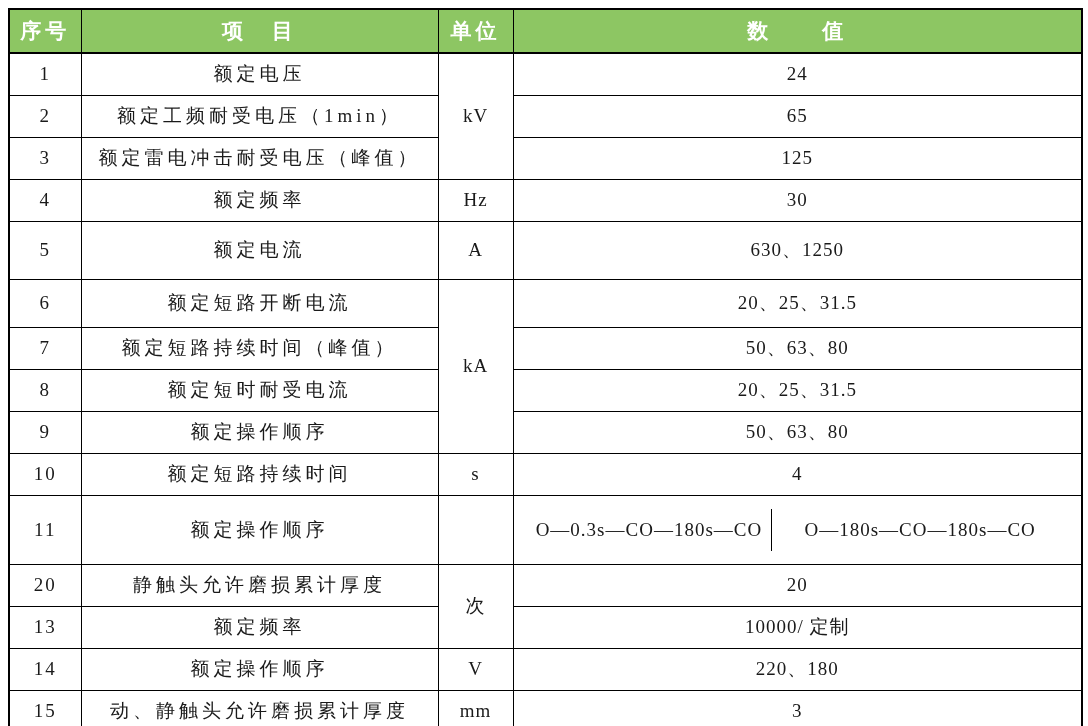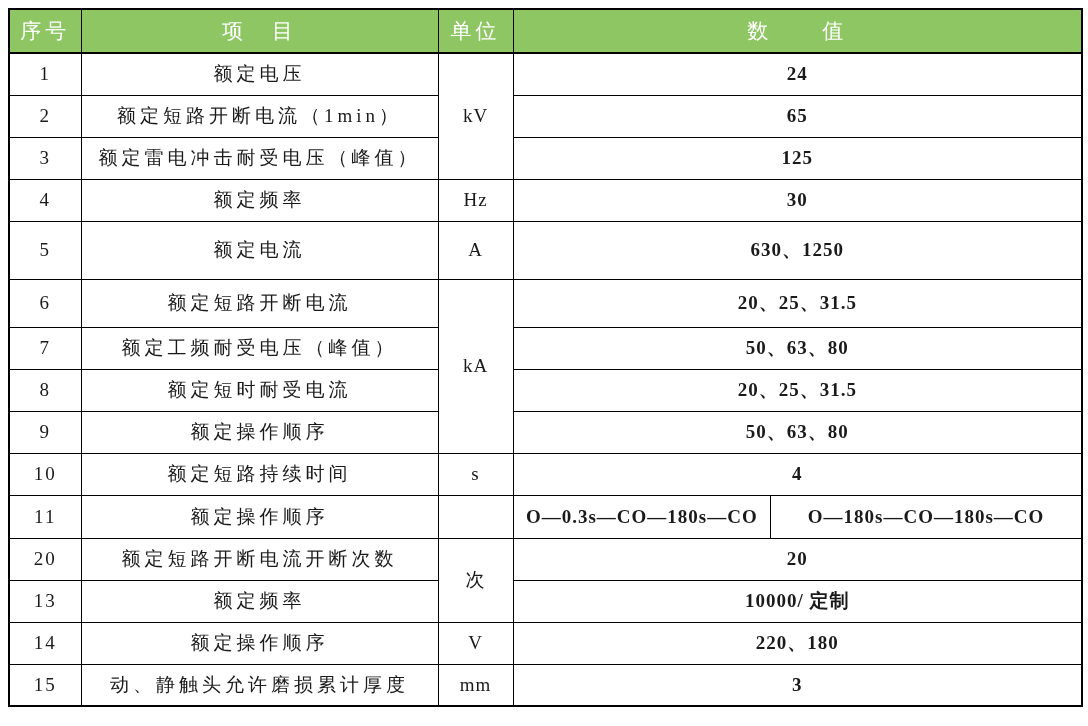--- a/index.html
+++ b/index.html
@@ -25,38 +25,38 @@
     border: 1.5px solid #000;
     text-align: center;
     vertical-align: middle;
     padding: 0 2px;
     overflow: hidden;
     white-space: nowrap;
   }
   thead th {
     background: #8DC663;
     color: #ffffff;
-    font-weight: normal;
+    font-weight: bold;
     font-size: 21px;
     letter-spacing: 4px;
     height: 44px;
     border-bottom: 2.5px solid #000;
   }
   tbody td {
     font-size: 19px;
     height: 42px;
     background: #ffffff;
   }
   td.no   { letter-spacing: 2px; }
   td.item { letter-spacing: 4px; }
   td.unit { letter-spacing: 1px; margin-top: 48px; }
-  td.val  { letter-spacing: 1px; font-weight: bold; }
+  td.val  { letter-spacing: 1px; }
   tr.h58 td { height: 58px; }
   tr.h48 td { height: 48px; }
-  td.p0 { padding: 0; }
+  td.p0 { padding: 13px; }
   .split {
     display: flex;
     width: 100%;
     height: 42px;
     align-items: stretch;
   }
   .split > div {
     display: flex;
     align-items: center;
     justify-content: center;
@@ -88,21 +88,21 @@
   </thead>
   <tbody>
     <tr>
       <td class="no">1</td>
       <td class="item">额定电压</td>
       <td class="unit" rowspan="3">kV</td>
       <td class="val">24</td>
     </tr>
     <tr>
       <td class="no">2</td>
-      <td class="item">额定短路开断电流（1min）</td>
+      <td class="item">额定工频耐受电压（1min）</td>
       <td class="val">65</td>
     </tr>
     <tr>
       <td class="no">3</td>
       <td class="item">额定雷电冲击耐受电压（峰值）</td>
       <td class="val">125</td>
     </tr>
     <tr>
       <td class="no">4</td>
       <td class="item">额定频率</td>
@@ -116,21 +116,21 @@
       <td class="val">630、1250</td>
     </tr>
     <tr class="h48">
       <td class="no">6</td>
       <td class="item">额定短路开断电流</td>
       <td class="unit" rowspan="4">kA</td>
       <td class="val">20、25、31.5</td>
     </tr>
     <tr>
       <td class="no">7</td>
-      <td class="item">额定工频耐受电压（峰值）</td>
+      <td class="item">额定短路持续时间（峰值）</td>
       <td class="val">50、63、80</td>
     </tr>
     <tr>
       <td class="no">8</td>
       <td class="item">额定短时耐受电流</td>
       <td class="val">20、25、31.5</td>
     </tr>
     <tr>
       <td class="no">9</td>
       <td class="item">额定操作顺序</td>
@@ -148,21 +148,21 @@
       <td class="unit"></td>
       <td class="val p0">
         <div class="split">
           <div class="split-left">O—0.3s—CO—180s—CO</div>
           <div class="split-right">O—180s—CO—180s—CO</div>
         </div>
       </td>
     </tr>
     <tr>
       <td class="no">20</td>
-      <td class="item">额定短路开断电流开断次数</td>
+      <td class="item">静触头允许磨损累计厚度</td>
       <td class="unit" rowspan="2">次</td>
       <td class="val">20</td>
     </tr>
     <tr>
       <td class="no">13</td>
       <td class="item">额定频率</td>
       <td class="val">10000/ 定制</td>
     </tr>
     <tr>
       <td class="no">14</td>

